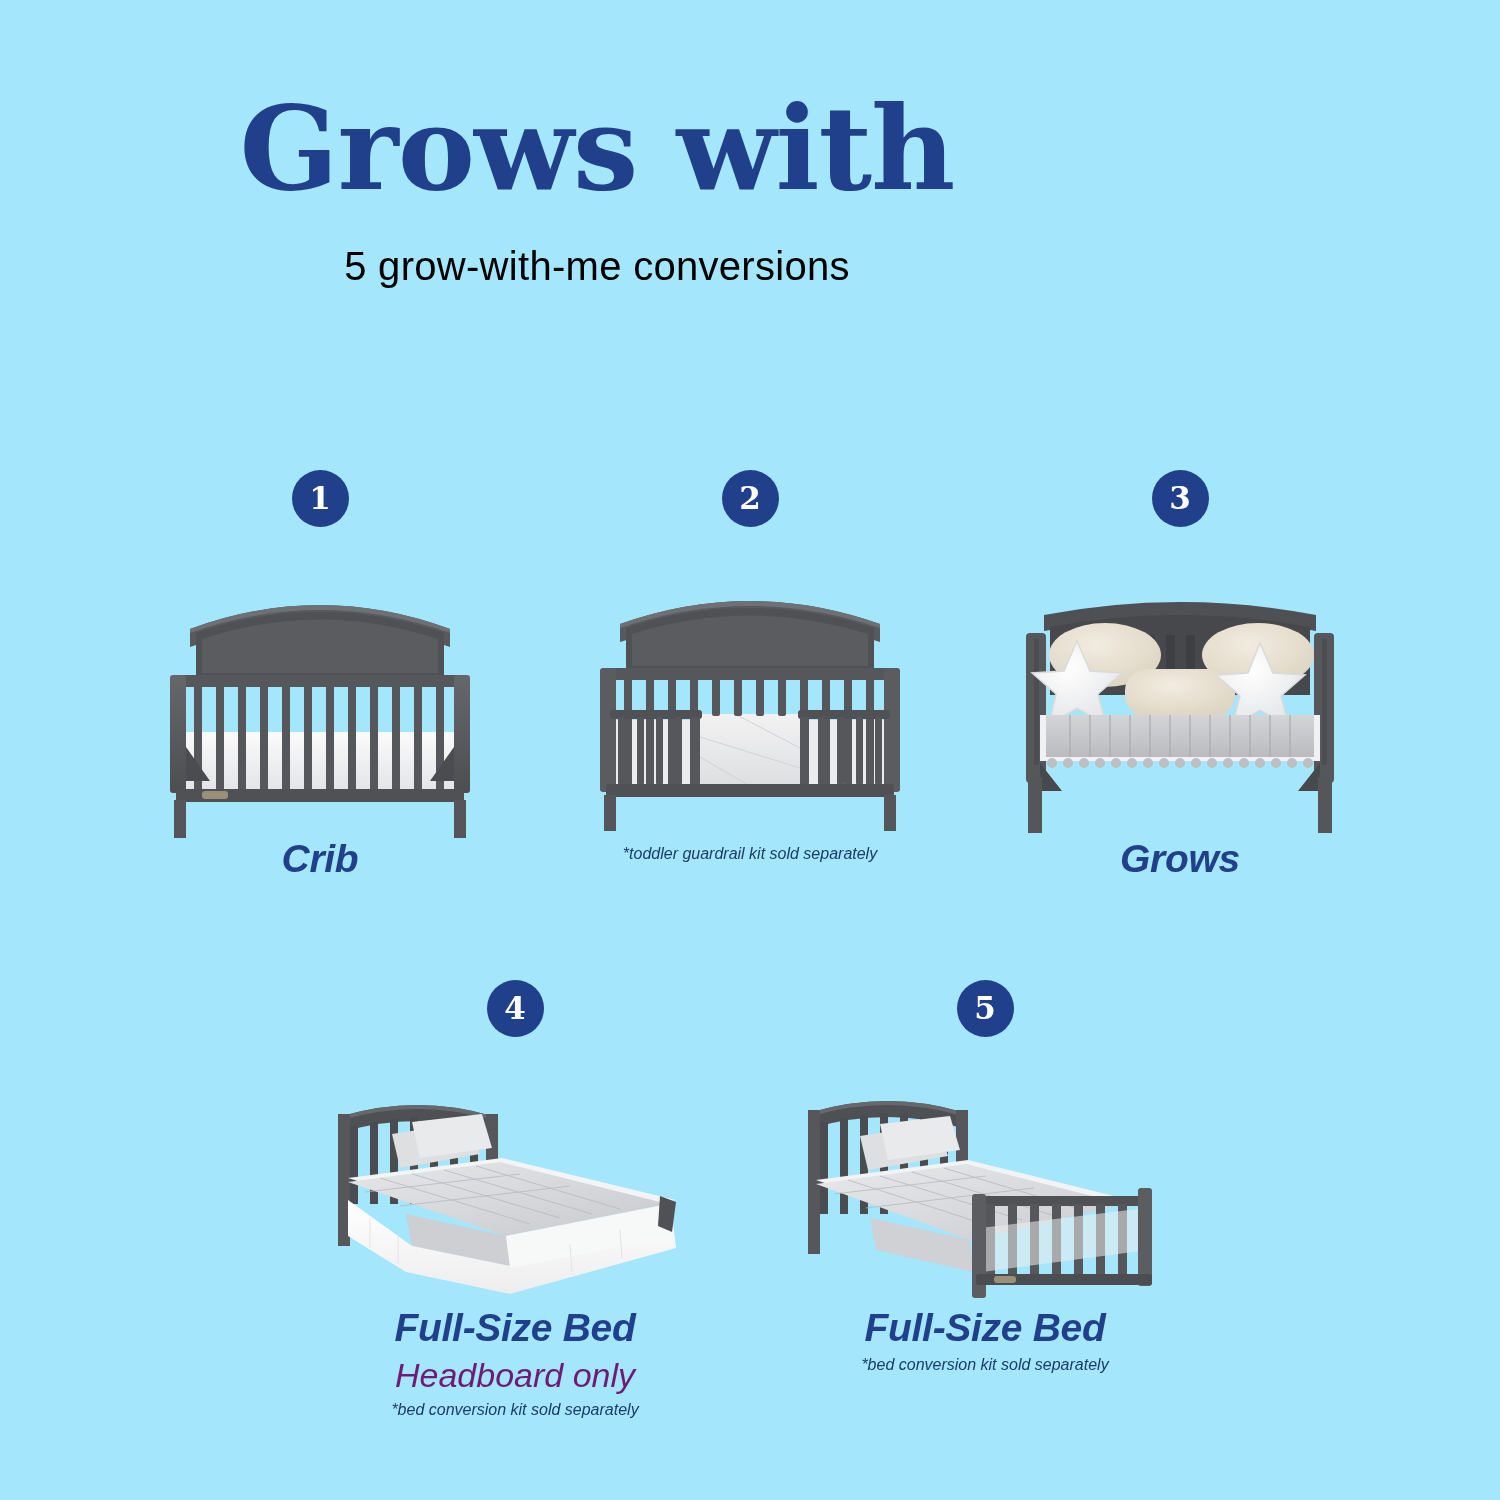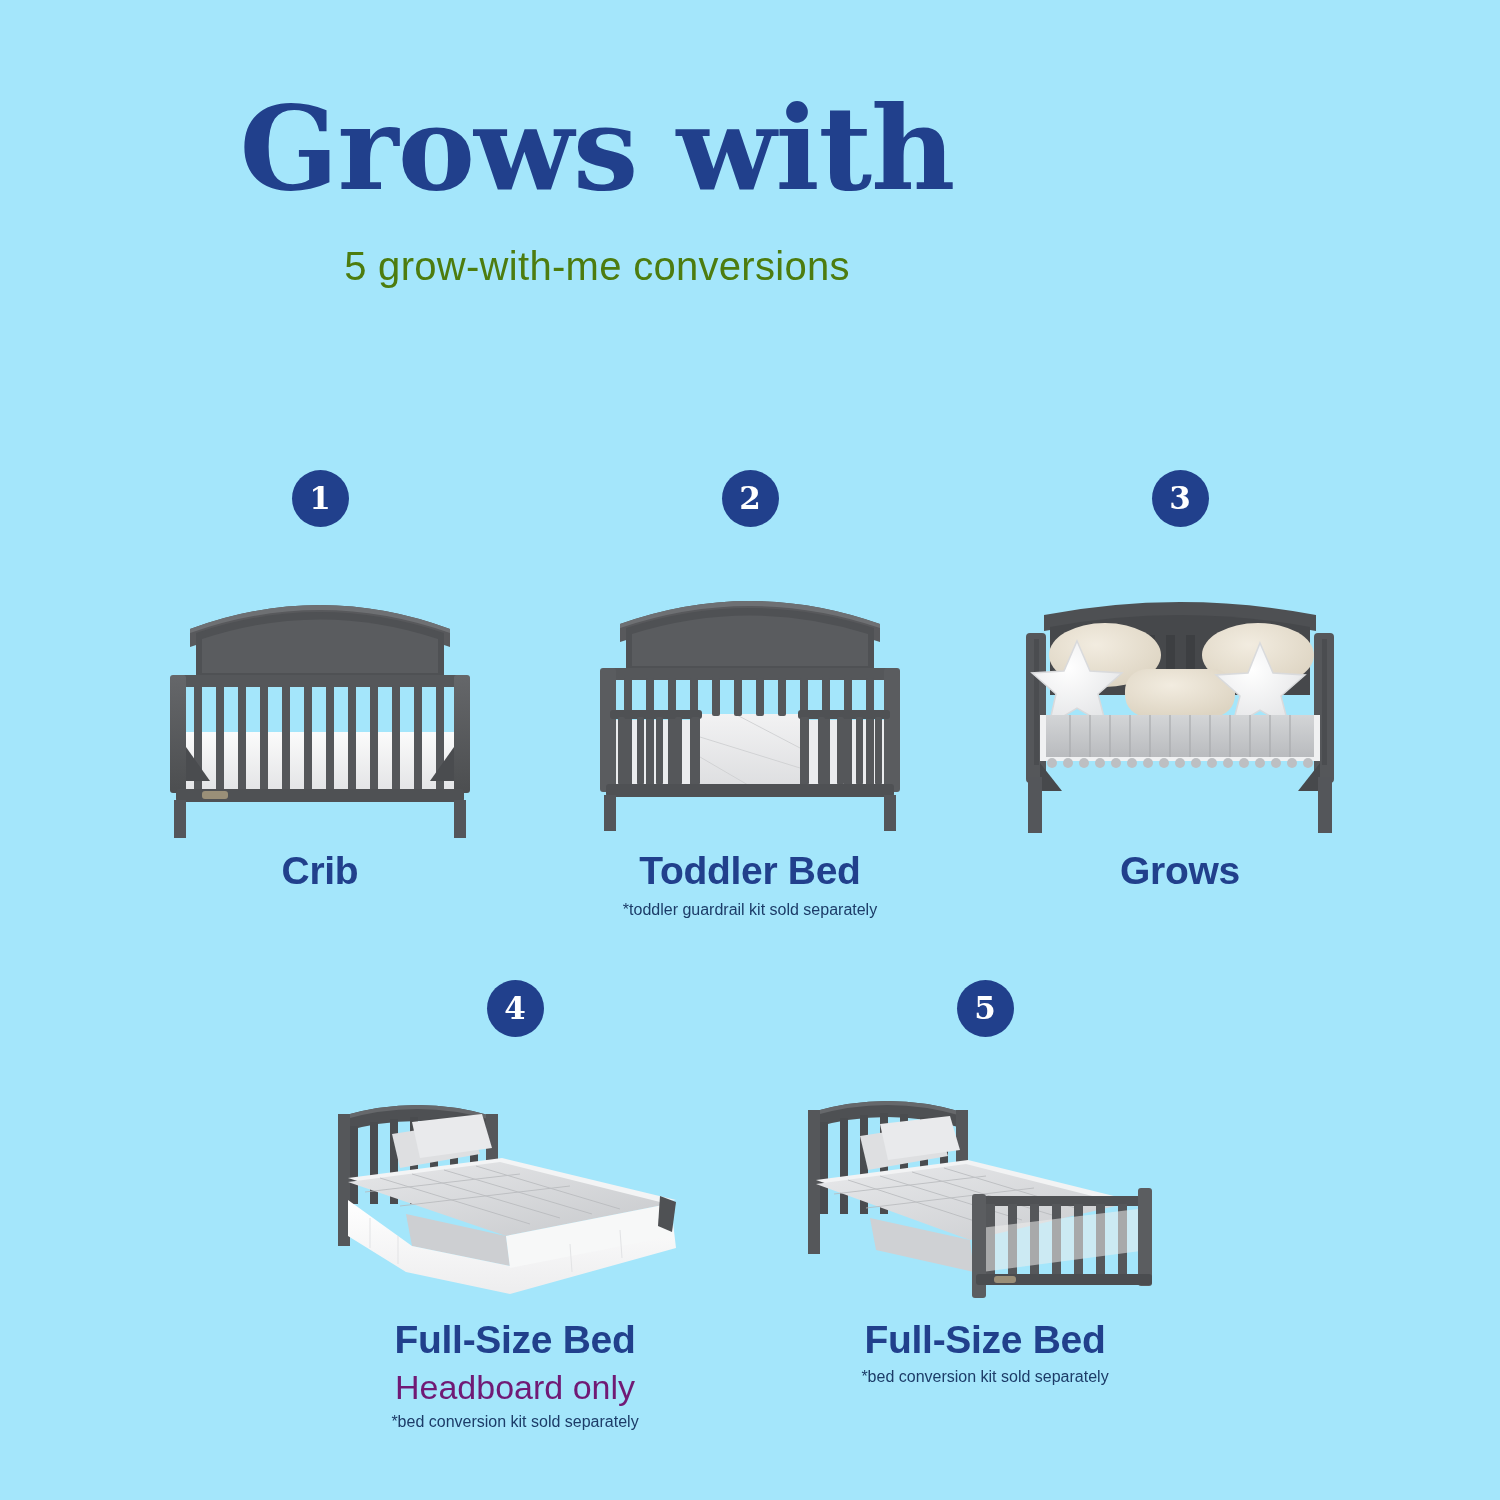--- a/index.html
+++ b/index.html
@@ -34,21 +34,21 @@
     letter-spacing: -1px;
     max-width: 720px;
     margin: 0 auto;
   }
 
   .subtitle {
     margin-top: 38px;
     font-family: "Liberation Sans", sans-serif;
     font-weight: 400;
     font-size: 40px;
-    color: #4d7c0f;
+    color: #000000;
     letter-spacing: 0.3px;
   }
 
   
   .row {
     position: absolute;
     display: flex;
     justify-content: center;
   }
 
@@ -88,21 +88,21 @@
     display: flex;
     align-items: flex-end;
     justify-content: center;
   }
   .row-top .stage { height: 290px; margin-top: 20px; }
   .row-bot .stage { height: 245px; margin-top: 24px; }
 
   
   .caption {
     text-align: center;
-    margin-top: 12px;
+    font-style: italic;
   }
 
   .cap-title {
     font-family: "Liberation Sans", sans-serif;
     font-weight: 700;
     font-size: 39px;
     color: #21408c;
     letter-spacing: -0.3px;
   }
 
@@ -263,21 +263,20 @@
         </g>
 
         <rect x="26" y="212" width="288" height="13" rx="3" fill="#4f5154"></rect>
 
         <rect x="24" y="223" width="12" height="36" fill="#54565a"></rect>
         <rect x="304" y="223" width="12" height="36" fill="#54565a"></rect>
       </svg>
     </div>
 
     <div class="caption">
-      <div class="cap-title">Toddler Bed</div>
       <div class="cap-note">*toddler guardrail kit sold separately</div>
     </div>
   </div>
 
   <div class="cell">
     <div class="badge">3</div>
 
     <div class="stage">
       <svg class="furn" width="340" height="250" viewBox="0 0 340 250">
         <defs>

